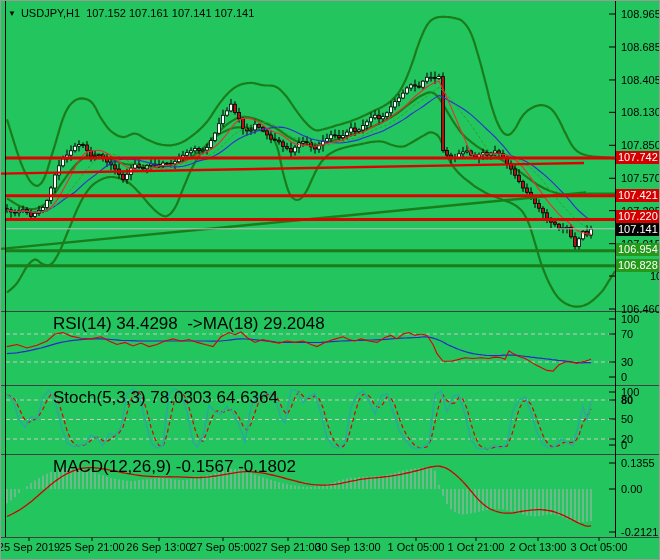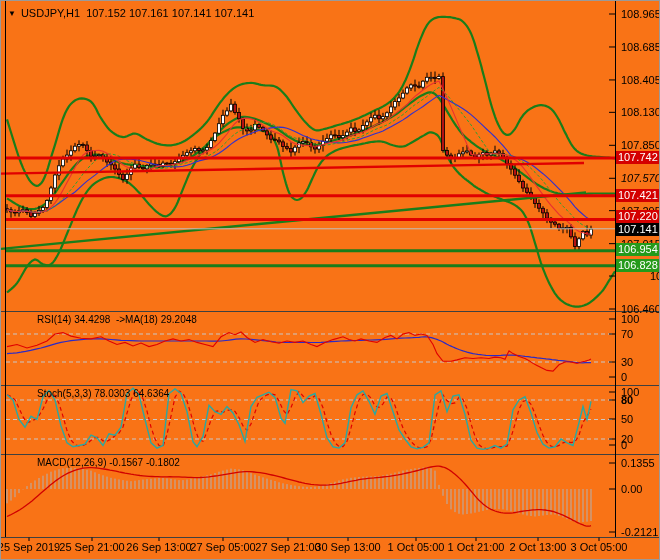--- a/index.html
+++ b/index.html
@@ -1,21 +1,21 @@
 <!DOCTYPE html>
 <html><head>
 <meta charset="utf-8">
 <style>
   html,body{margin:0;padding:0;background:#fff;}
-  .win{position:relative;width:660px;height:560px;background:#f97316;border:1px solid #9a9a9a;
+  .win{position:relative;width:660px;height:560px;background:#22c55e;border:1px solid #9a9a9a;
        box-sizing:border-box;font-family:"Liberation Sans",sans-serif;overflow:hidden;}
   #cv{position:absolute;left:0;top:0;}
   .hdr{position:absolute;left:7px;top:6px;font-size:11px;color:#000;white-space:pre;}
   .hdr .arr{font-size:8px;margin-right:5px;vertical-align:1px;}
-  .ind-label{position:absolute;left:8px;font-size:10px;color:#000;white-space:pre;padding-left:28px;}
+  .ind-label{position:absolute;left:24px;font-size:17px;color:#000;white-space:pre;padding-left:28px;}
   .ytick{position:absolute;left:620px;font-size:11px;color:#000;white-space:nowrap;}
   .badge{position:absolute;left:615px;width:44px;height:13px;color:#fff;font-size:11px;
          line-height:13px;padding-left:2px;white-space:nowrap;}
   .xlab{position:absolute;top:540px;font-size:11px;color:#000;white-space:nowrap;transform:translateX(-50%);}
 </style>
 </head>
 <body>
 
 <div class="win">
   <svg id="cv" width="660" height="560">
@@ -530,21 +530,21 @@
   <div class="hdr"><span class="arr">▼</span><span>USDJPY,H1  107.152 107.161 107.141 107.141</span></div>
   <div class="ind-label" style="top:313px">RSI(14) 34.4298  -&gt;MA(18) 29.2048</div>
   <div class="ind-label" style="top:387px">Stoch(5,3,3) 78.0303 64.6364</div>
   <div class="ind-label" style="top:456px">MACD(12,26,9) -0.1567 -0.1802</div>
   <div id="labels">
       <div class="ytick" style="top: 7px;">108.965</div>
       <div class="ytick" style="top: 39.9741px;">108.685</div>
       <div class="ytick" style="top: 72.9481px;">108.405</div>
       <div class="ytick" style="top: 105.333px; text-align: right;">108.130</div>
       <div class="ytick" style="top: 138.307px; text-align: center;">107.850</div>
-      <div class="ytick" style="top: 171.281px; font-style: italic;">107.570</div>
+      <div class="ytick" style="top: 171.281px;">107.570</div>
       <div class="ytick" style="top: 203.667px;">107.295</div>
       <div class="ytick" style="top: 236.641px;">107.015</div>
       <div class="ytick" style="top: 269.026px; margin-left: 29px;">106.740</div>
       <div class="ytick" style="top: 302px; text-align: center;">106.460</div>
       <div class="badge" style="top: 150px; background: rgb(212, 0, 0);">107.742</div>
       <div class="badge" style="top: 188px; background: rgb(212, 0, 0);">107.421</div>
       <div class="badge" style="top: 209px; background: rgb(212, 0, 0);">107.220</div>
       <div class="badge" style="top: 242px; background: rgb(37, 154, 26);">106.954</div>
       <div class="badge" style="top: 258px; background: rgb(37, 154, 26);">106.828</div>
       <div class="badge" style="top: 222px; background: rgb(0, 0, 0);">107.141</div>

